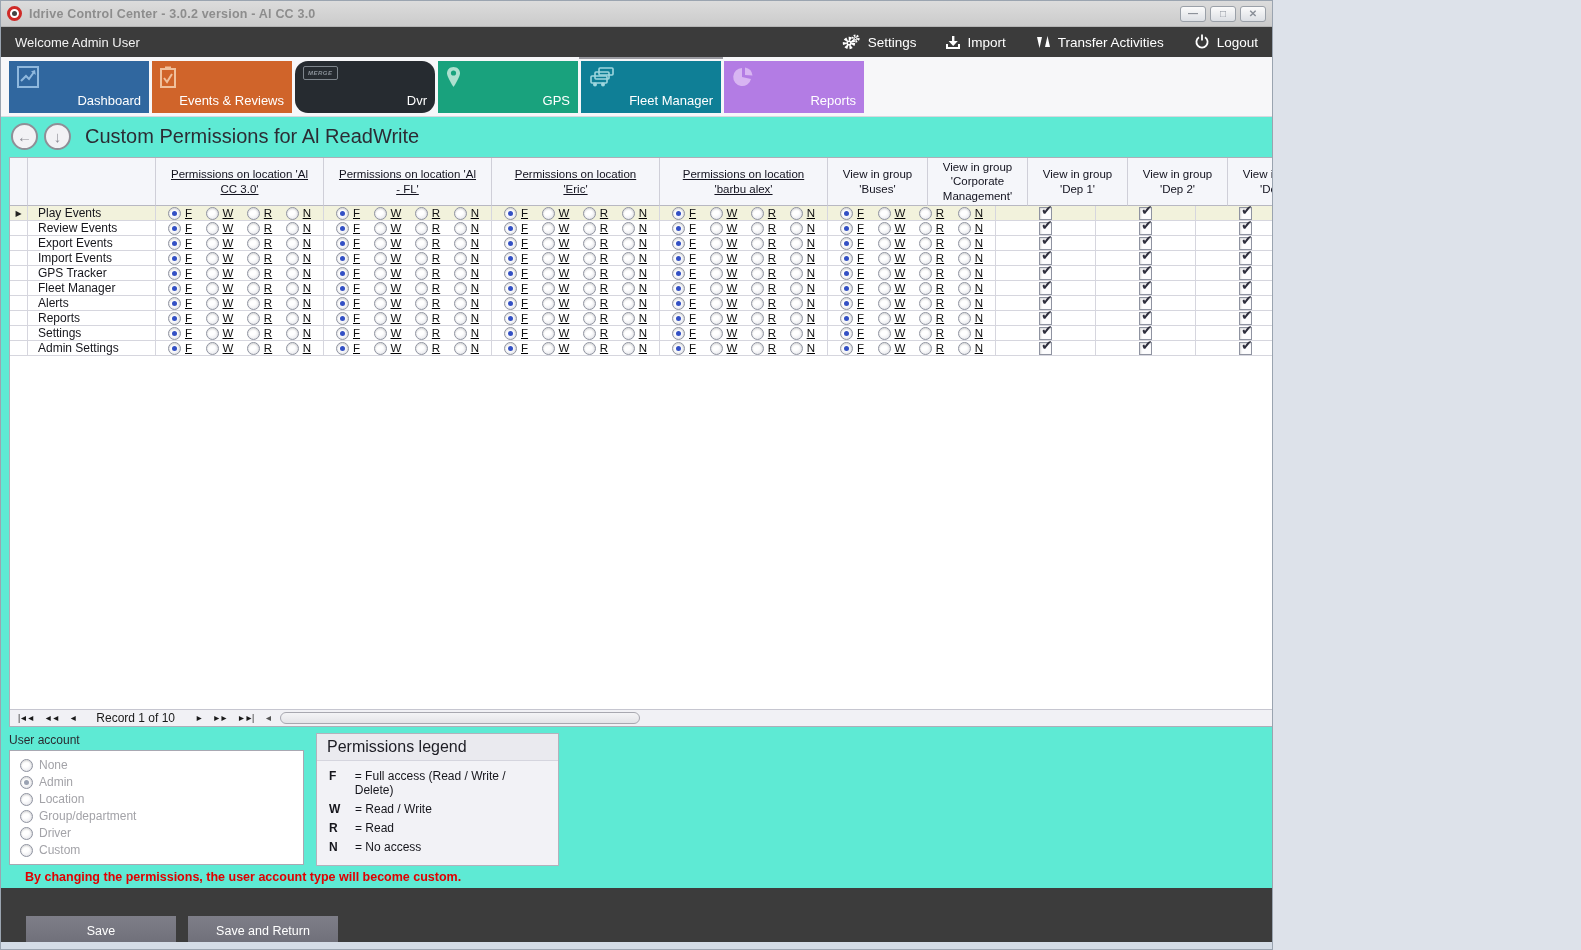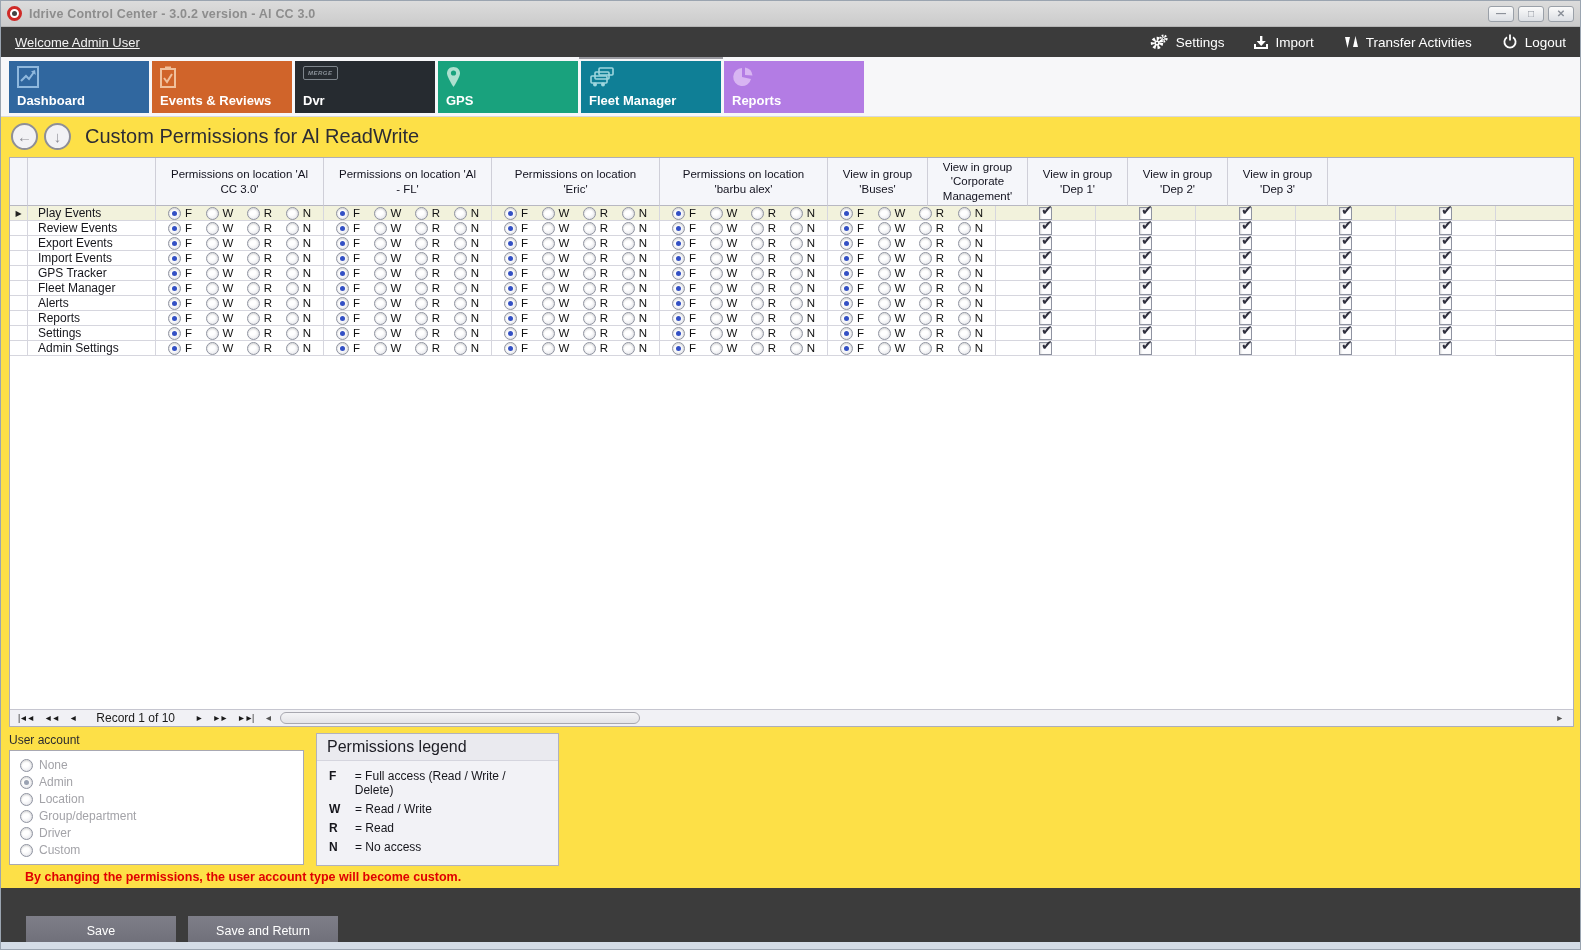--- a/index.html
+++ b/index.html
@@ -1,56 +1,56 @@
 <!DOCTYPE html>
 <html><head>
 <meta charset="utf-8">
 <style>
   * { margin:0; padding:0; box-sizing:border-box; }
   html,body { width:1581px; height:950px; font-family:"Liberation Sans", sans-serif; background:#dde2ea; }
-  .window { width:1581px; height:950px; border:1px solid #9aa4b0; display:flex; flex-direction:column; background:#fde047; overflow:hidden; }
+  .window { width:1273px; height:950px; border:1px solid #9aa4b0; display:flex; flex-direction:column; background:#5eead4; overflow:hidden; }
 
   
   .titlebar { height:26px; background:linear-gradient(#dcdcdc,#cbcbcb); border-bottom:1px solid #b5b5b5; display:flex; align-items:center; padding:0 6px; flex:0 0 auto; }
   .app-logo { width:15px; height:15px; border-radius:50%; border:3px solid #cf2a27; background:#fff; position:relative; margin-right:7px; }
   .app-logo::after{ content:""; position:absolute; left:2px; top:2px; width:5px; height:5px; border-radius:50%; background:#444; }
   .title-text { font-size:12.5px; font-weight:bold; color:#8d8d8d; letter-spacing:.2px; }
   .win-btns { margin-left:auto; display:flex; gap:4px; }
   .win-btn { width:26px; height:16px; border:1px solid #9aa0a8; border-radius:3px; background:linear-gradient(#fbfbfb,#dcdfe4); color:#8a8f98; font-size:10px; font-weight:bold; display:flex; align-items:center; justify-content:center; line-height:1; }
 
   
   .topbar { height:30px; background:#3b3b3b; color:#f2f2f2; display:flex; align-items:center; padding:0 14px; flex:0 0 auto; }
-  .welcome { font-size:13px;text-decoration:underline; }
+  .welcome { font-size:13px; }
   .topbar-actions { margin-left:auto; display:flex; align-items:center; gap:30px; }
   .tb-action { display:flex; align-items:center; gap:7px; font-size:13.5px; color:#fff; cursor:pointer; }
   .tb-action svg { display:block; }
 
   
   .tabstrip { background:#f7f7f9; padding:4px 8px 3px 8px; display:flex; gap:3px; flex:0 0 auto; border-bottom:1px solid #d8d8de; }
   .tab { width:140px; height:52px; color:#fff; padding:5px 8px; display:flex; flex-direction:column; justify-content:space-between; position:relative; cursor:pointer; }
-  .tab-label { font-size:13px; font-weight:bold; }
+  .tab-label { font-size:13px; font-weight:normal;text-align:right; }
   .tab.selected::before { content:""; position:absolute; left:-2px; right:-2px; top:-4px; height:2px; background:#9a9aa0; }
   .tab-icon { height:24px; display:flex; align-items:flex-start; }
   .dvr-badge { border:1px solid #7e858c; color:#8a9198; font-size:6px; font-style:italic; font-weight:bold; padding:3px 4px; border-radius:2px; letter-spacing:.5px; }
 
   
   .crumb-row { height:38px; display:flex; align-items:center; padding:0 10px; gap:6px; flex:0 0 auto; }
   .nav-circle { width:27px; height:27px; border-radius:50%; border:2px solid #8f8f97; color:#8f8f97; background:#f2f2f5; display:flex; align-items:center; justify-content:center; font-size:15px; line-height:1; cursor:pointer; }
   .crumb-title { font-size:20px; color:#2c2c34; margin-left:8px; }
 
   
   .grid { margin:2px 8px 0 8px; width:1565px; height:570px; border:1px solid #aeaeb8; background:#fff; display:flex; flex-direction:column; flex:0 0 auto; }
   .g-header { display:flex; flex:0 0 48px; background:#f5f6fa; }
   .g-hcell { border-right:1px solid #cfcfd8; border-bottom:1px solid #b8b8c2; font-size:11.5px; color:#12121e; display:flex; align-items:center; justify-content:center; text-align:center; padding:2px 6px; line-height:1.25; }
   .g-row { display:flex; flex:0 0 40px; background:#fff; }
   .g-row.selected { background:#f2f2dc; }
   .g-cell { border-right:1px solid #d6d6de; border-bottom:1px solid #d6d6de; display:flex; align-items:center; }
   .c-ind { width:18px; justify-content:center; font-size:8px; color:#222; }
   .c-label { width:128px; padding-left:10px; font-size:12px; color:#16161c; }
-  .c-perm { width:168px; padding:0 12px; justify-content:space-between; }
+  .c-perm { width:168px; padding:0 12px; justify-content:space-between;text-decoration:underline; }
   .c-grp { width:100px; justify-content:center; }
   .c-fill { flex:1; border-right:none; }
   .g-hcell.c-fill, .g-cell.c-fill { border-bottom-color:#b8b8c2; }
   .g-body-fill { flex:1; background:#fff; }
 
   .opt { display:flex; align-items:center; gap:4px; font-size:11.5px; color:#111; }
   .rb { width:13px; height:13px; border-radius:50%; border:1px solid #8f93a0; background:radial-gradient(circle at 38% 32%, #ffffff 35%, #dfe0e6); box-shadow:inset 0 1px 2px rgba(0,0,0,.18); position:relative; flex:0 0 auto; }
   .rb.sel::after { content:""; position:absolute; left:3px; top:3px; width:5px; height:5px; border-radius:50%; background:#3350c4; }
   .rb.gray.sel::after { background:#9aa2b2; }
   .cb { width:13px; height:13px; border:1px solid #8f93a0; background:#fdfdfe; box-shadow:inset 1px 1px 2px rgba(0,0,0,.15); position:relative; }
@@ -158,21 +158,21 @@
       <div class="tab" style="background: rgb(208, 100, 42);">
         <div class="tab-icon">
           <svg width="16" height="22" viewBox="0 0 16 22">
             <rect x="1" y="3" width="14" height="18" fill="none" stroke="#f0c09c" stroke-width="2"></rect>
             <rect x="5" y="0.5" width="6" height="3" fill="#f0c09c"></rect>
             <polyline points="4,12 7,16 12,8" fill="none" stroke="#f0c09c" stroke-width="2"></polyline>
           </svg>
         </div>
         <div class="tab-label">Events &amp; Reviews</div>
       </div>
-      <div class="tab" style="background: rgb(38, 43, 48);">
+      <div class="tab" style="background: rgb(38, 43, 48); border-radius: 13px;">
         <div class="tab-icon">
           <div class="dvr-badge">MERGE</div>
         </div>
         <div class="tab-label">Dvr</div>
       </div>
       <div class="tab" style="background: rgb(25, 162, 125);">
         <div class="tab-icon">
           <svg width="15" height="22" viewBox="0 0 15 22">
             <path d="M7.5 1 C3.4 1 1 4 1 7.2 C1 11 7.5 21 7.5 21 C7.5 21 14 11 14 7.2 C14 4 11.6 1 7.5 1 Z" fill="#aee0cf"></path>
             <circle cx="7.5" cy="7" r="2.6" fill="#19a27d"></circle>

